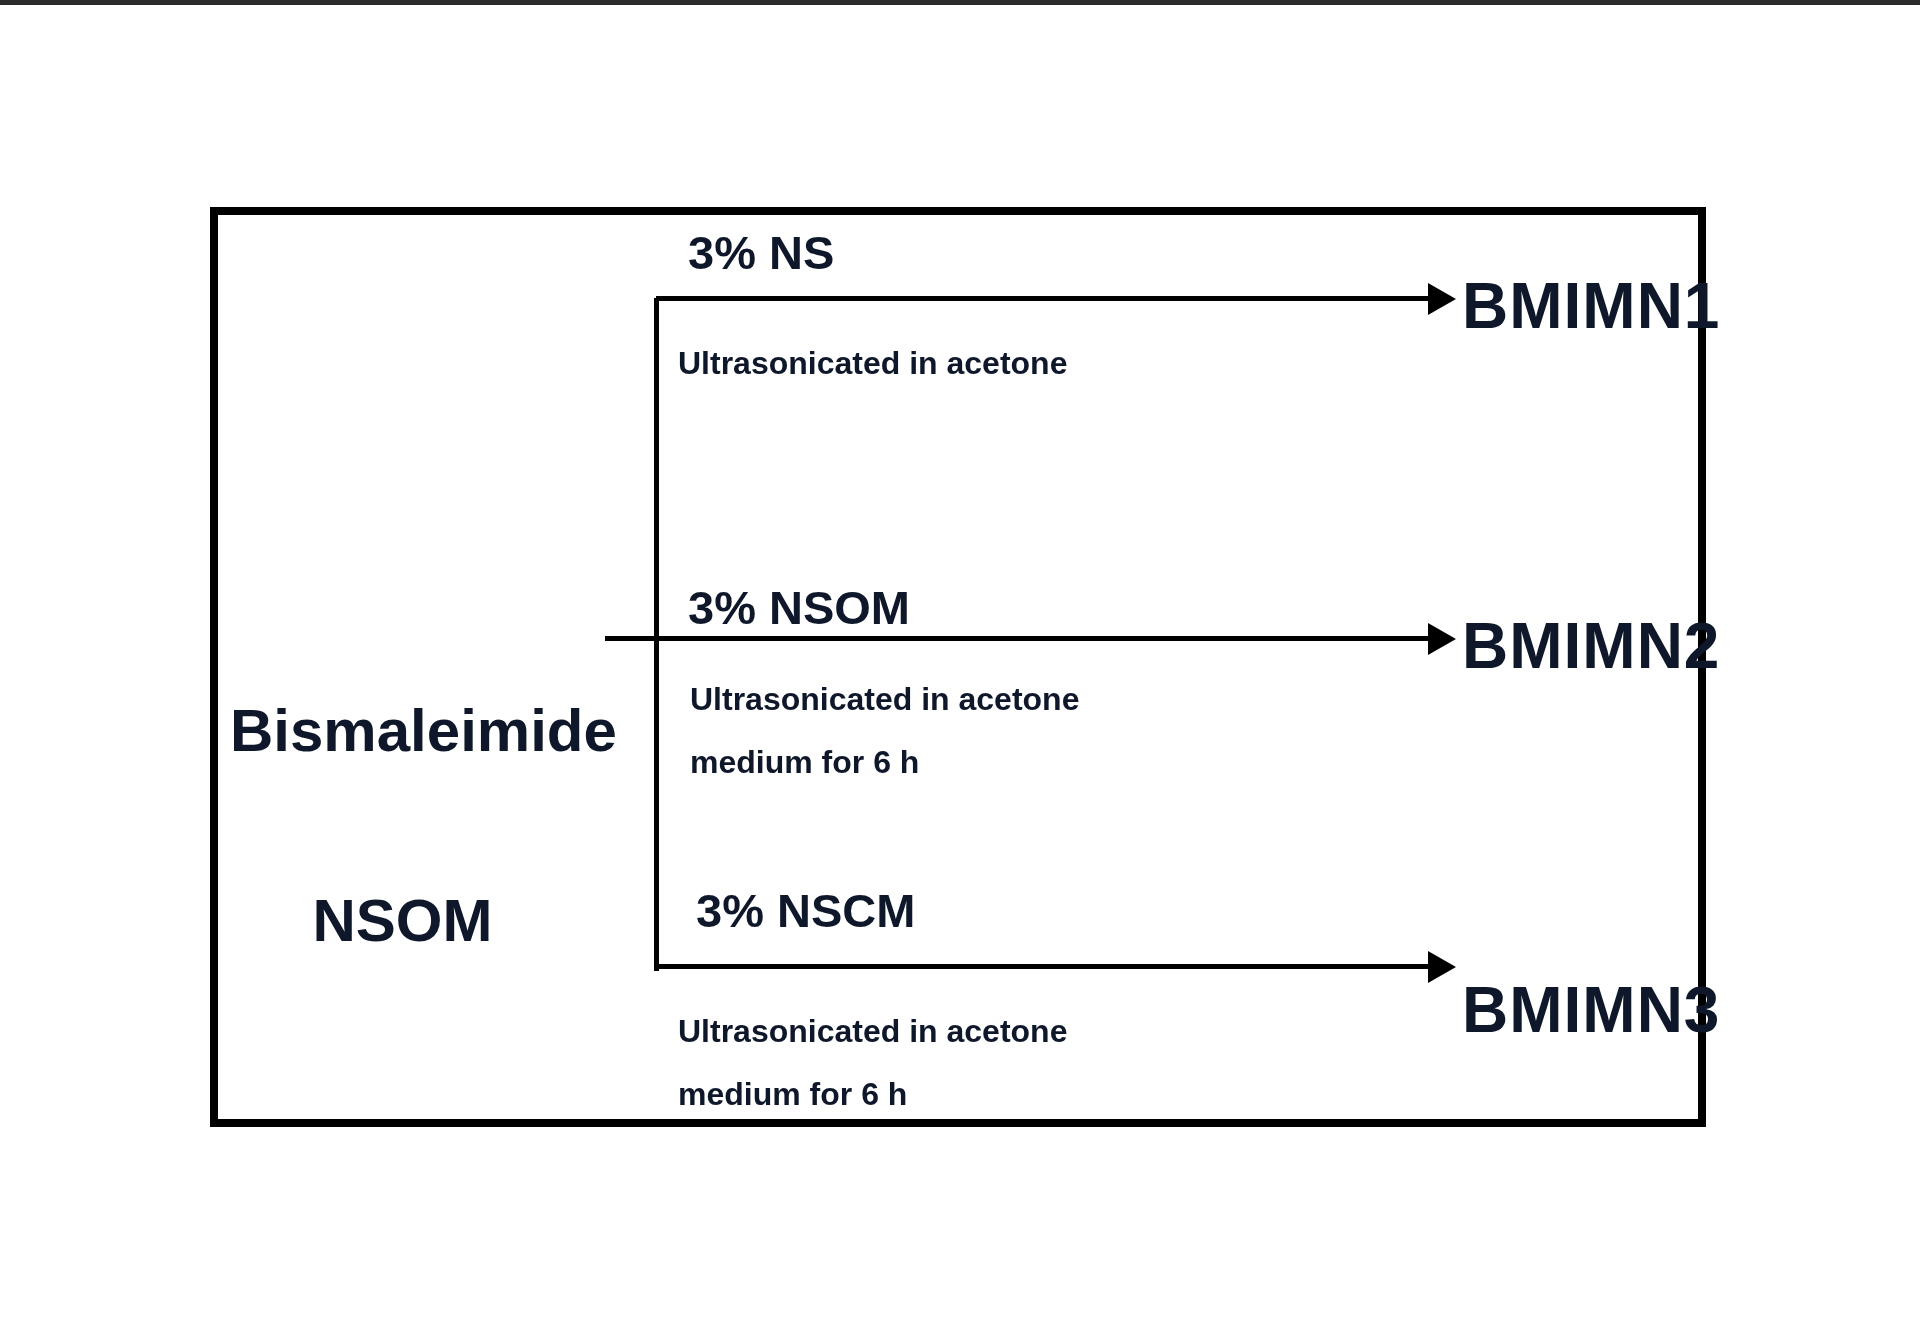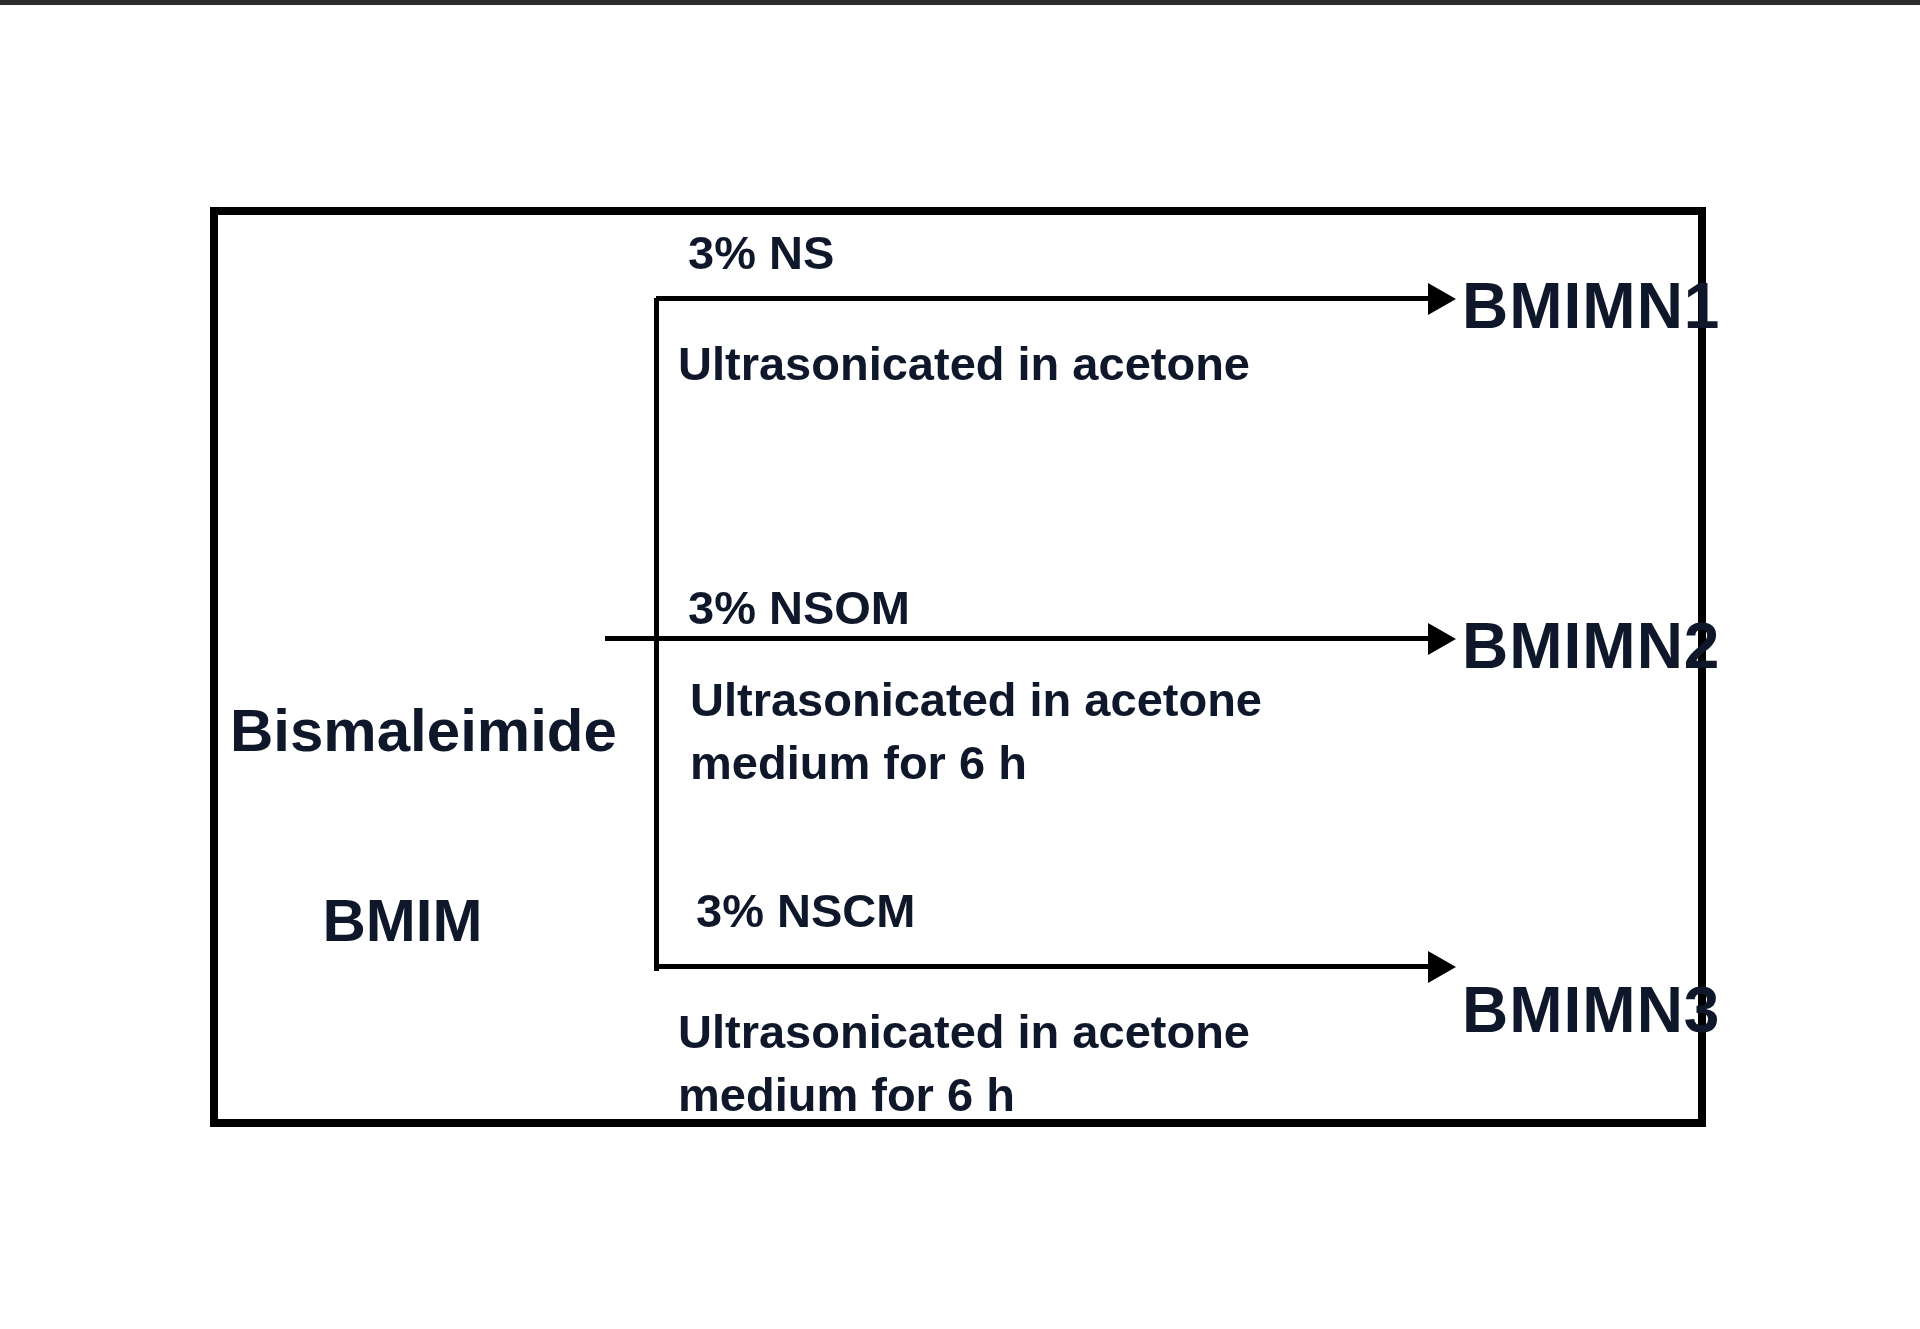--- a/index.html
+++ b/index.html
@@ -66,42 +66,42 @@
     font-size: 60px;
     line-height: 54px;
   }
   .source-block .line2 { margin-top: 28px; }
 
   .reagent { font-size: 47px; line-height: 50px; }
   .reagent1 { left: 688px; top: 228px; }
   .reagent2 { left: 688px; top: 583px; }
   .reagent3 { left: 696px; top: 886px; }
 
-  .process { font-size: 47px; line-height: 63px; }
+  .process { font-size: 32px; line-height: 63px; }
   .process1 { left: 678px; top: 332px; }
   .process2 { left: 690px; top: 668px; }
   .process3 { left: 678px; top: 1000px; }
 
   .product { font-size: 64px; line-height: 52px; letter-spacing: 1px; }
   .product1 { left: 1462px; top: 280px; }
   .product2 { left: 1462px; top: 620px; }
   .product3 { left: 1462px; top: 984px; }
 </style>
 </head>
 <body>
 
 <div class="page">
 
   <div class="top-strip"></div>
 
   <div class="outer-box"></div>
 
   <div class="txt source-block">
     <div>Bismaleimide</div>
-    <div class="line2">BMIM</div>
+    <div class="line2">NSOM</div>
   </div>
 
   <div class="line trunk"></div>
 
   <div class="txt reagent reagent1">3% NS</div>
   <div class="line hline arrow1-line"></div>
   <div class="arrowhead arrowhead1"></div>
   <div class="txt process process1"><span>Ultrasonicated in acetone</span><br></div>
   <div class="txt product product1">BMIMN1</div>
 

